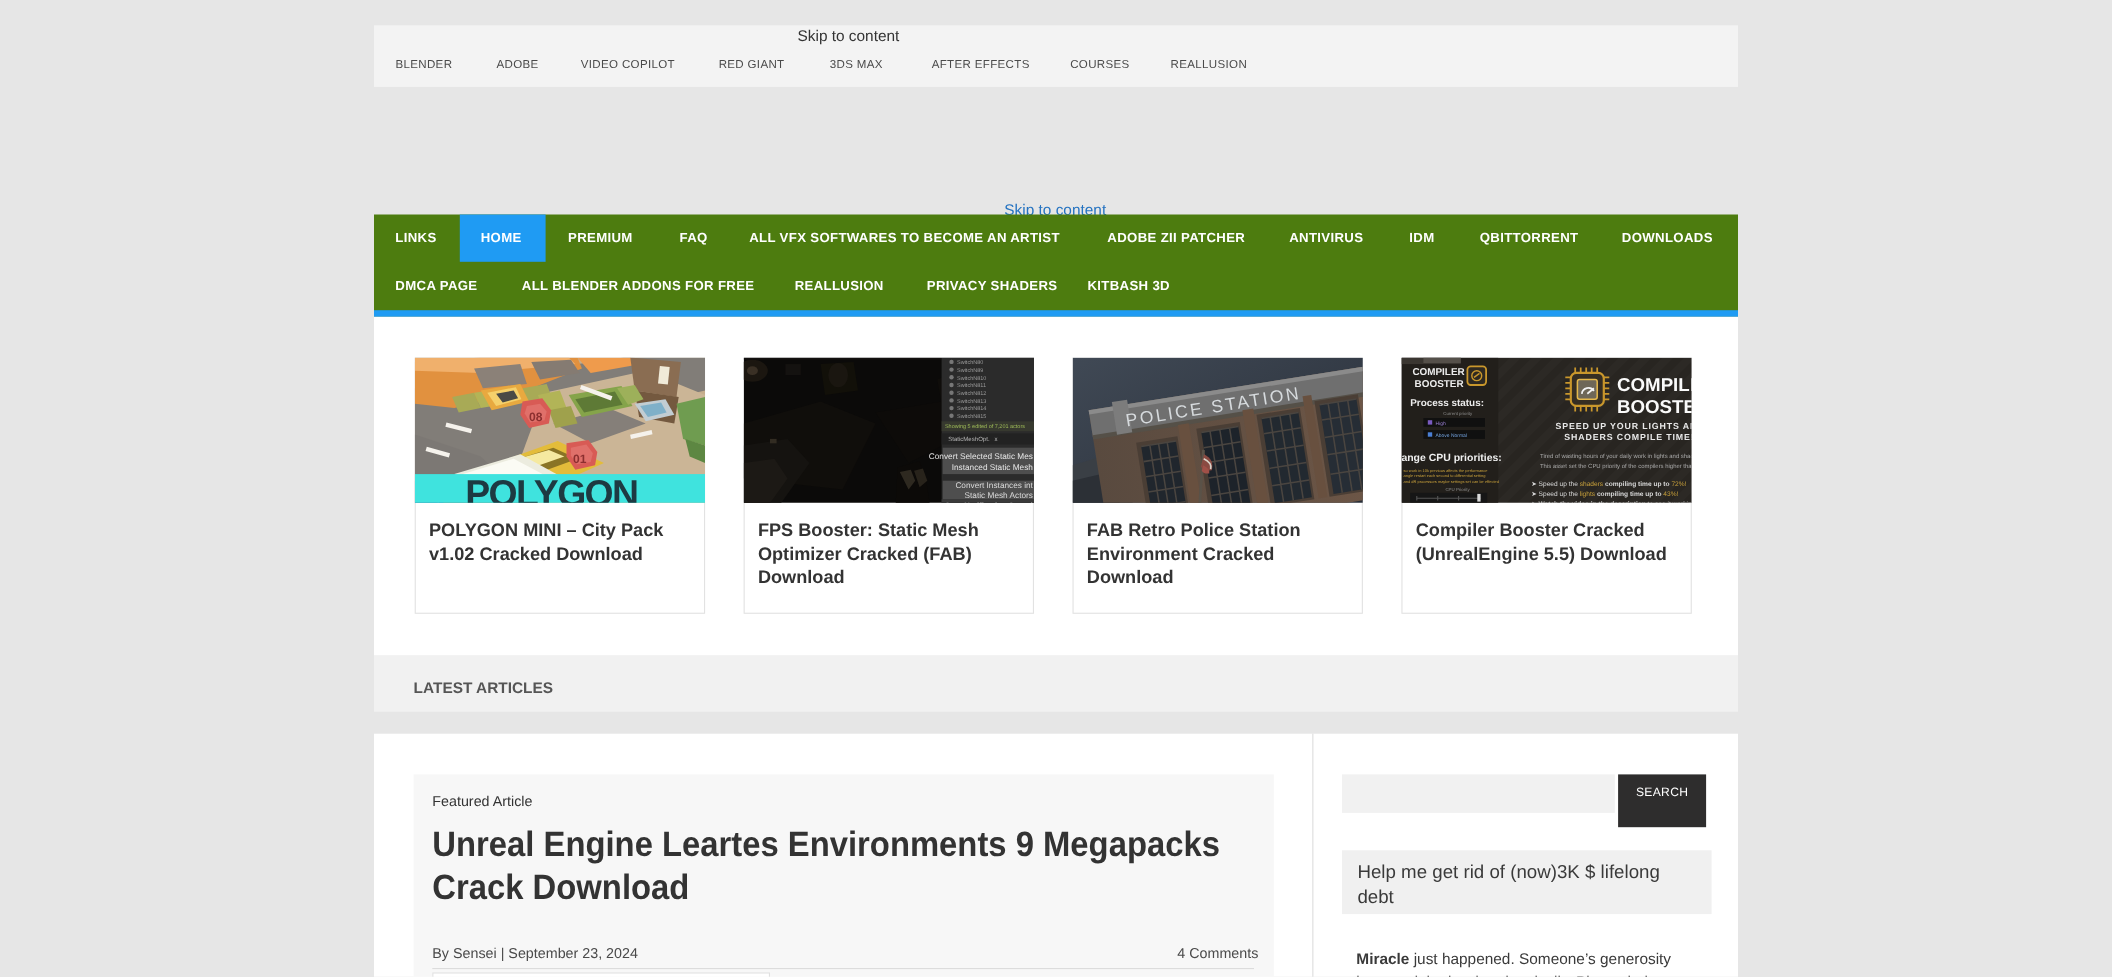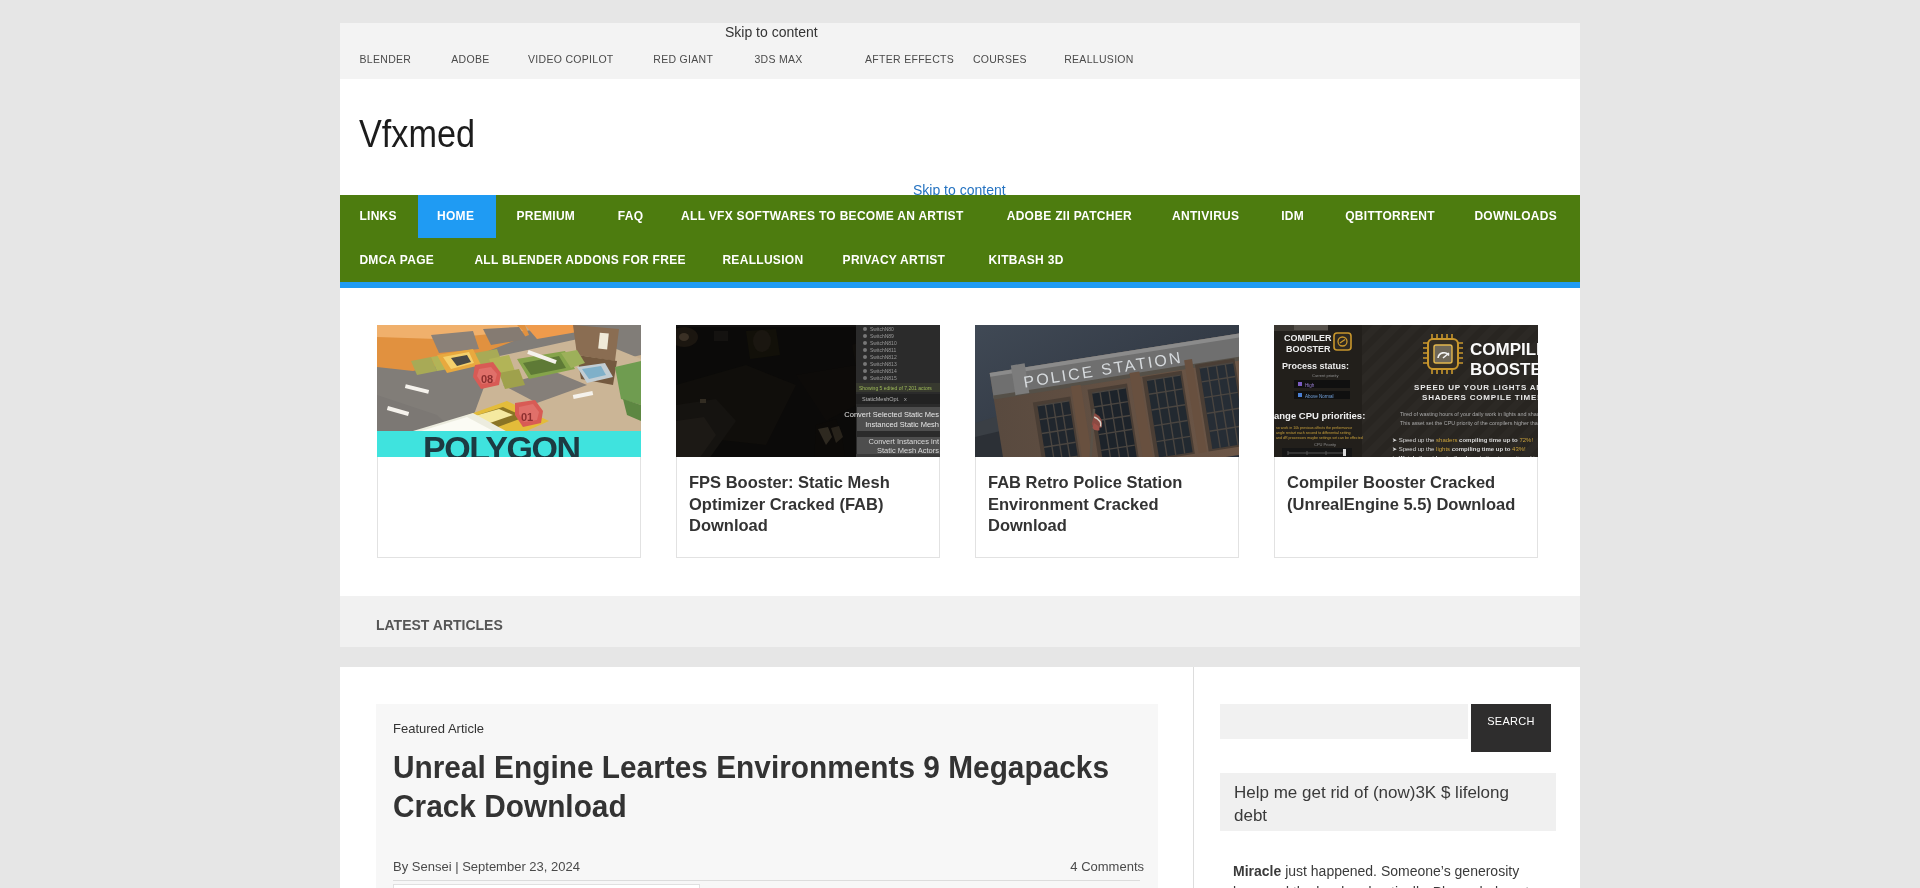--- a/index.html
+++ b/index.html
@@ -56,44 +56,41 @@
 <body>
 <div id="stage">
   <div id="page">
     <div id="topbar">
       <span id="skiptop">Skip to content</span>
       <span class="tnav" style="left:19.5px;">BLENDER</span>
       <span class="tnav" style="left:111.3px;">ADOBE</span>
       <span class="tnav" style="left:188px;">VIDEO COPILOT</span>
       <span class="tnav" style="left:313.3px;">RED GIANT</span>
       <span class="tnav" style="left:414.4px;">3DS MAX</span>
-      <span class="tnav" style="left:525px;">AFTER EFFECTS</span>
+      <span class="tnav" style="left:507px;">AFTER EFFECTS</span>
       <span class="tnav" style="left:632.9px;">COURSES</span>
       <span class="tnav" style="left:724.2px;">REALLUSION</span>
-    </div>
-    <div id="hdr">
-      <span id="sitetitle">Vfxmed</span>
     </div>
     <span id="skipblue">Skip to content</span>
     <div id="nav">
       <div id="homebtn"></div>
       <span class="n1" style="left:19.4px;">LINKS</span>
       <span class="n1" style="left:97px;">HOME</span>
       <span class="n1" style="left:176.4px;">PREMIUM</span>
       <span class="n1" style="left:277.8px;">FAQ</span>
       <span class="n1" style="left:341.1px;">ALL VFX SOFTWARES TO BECOME AN ARTIST</span>
       <span class="n1" style="left:666.7px;">ADOBE ZII PATCHER</span>
       <span class="n1" style="left:832px;">ANTIVIRUS</span>
       <span class="n1" style="left:941.2px;">IDM</span>
       <span class="n1" style="left:1005.2px;">QBITTORRENT</span>
       <span class="n1" style="left:1134.4px;">DOWNLOADS</span>
       <span class="n2" style="left:19.4px;">DMCA PAGE</span>
       <span class="n2" style="left:134.4px;">ALL BLENDER ADDONS FOR FREE</span>
       <span class="n2" style="left:382.4px;">REALLUSION</span>
-      <span class="n2" style="left:502.6px;">PRIVACY ARTIST</span>
+      <span class="n2" style="left:502.6px;">PRIVACY SHADERS</span>
       <span class="n2" style="left:648.6px;">KITBASH 3D</span>
     </div>
     <div id="cards">
       <div class="card" style="left:37px;">
         <div class="cimg" id="img1"><svg width="264" height="138" viewBox="0 0 264 138">
           <rect width="264" height="138" fill="#c5ad8c"></rect>
           <polygon points="0,28 120,10 190,0 264,0 264,30 170,52 90,96 40,138 0,138" fill="#817d78"></polygon>
           <polygon points="118,32 210,12 264,34 264,138 150,138 96,92" fill="#cbb596"></polygon>
           <polygon points="0,70 60,90 110,138 0,138" fill="#7c7874"></polygon>
           <polygon points="126,60 176,46 210,60 160,78" fill="#857f79"></polygon>
@@ -133,20 +130,21 @@
           <polygon points="138,78 158,75 166,86 164,98 146,102 138,90" fill="#d85b55"></polygon>
           <polygon points="142,82 156,79 162,87 160,95 147,97 142,89" fill="#e0706a"></polygon>
           <text x="144" y="96" font-family="Liberation Sans,sans-serif" font-size="11" font-weight="bold" fill="#8c2f2f">01</text>
           <rect x="150" y="30" width="30" height="4" fill="#f5f2ec" transform="rotate(20 165 32)"></rect>
           <rect x="28" y="62" width="24" height="4" fill="#f5f2ec" transform="rotate(14 40 64)"></rect>
           <rect x="10" y="84" width="22" height="4" fill="#f5f2ec" transform="rotate(16 21 86)"></rect>
           <rect x="196" y="68" width="20" height="4" fill="#f5f2ec" transform="rotate(-12 206 70)"></rect>
           <rect x="0" y="106" width="264" height="32" fill="#3fe3de"></rect>
           <text x="46" y="135" font-family="Liberation Sans,sans-serif" font-size="34" font-weight="bold" fill="#1d3a42" textLength="158">POLYGON</text>
         </svg></div>
+        <div class="ctitle">POLYGON MINI – City Pack<br>v1.02 Cracked Download</div>
       </div>
       <div class="card" style="left:336px;">
         <div class="cimg" id="img2"><svg width="264" height="138" viewBox="0 0 264 138">
           <rect width="264" height="138" fill="#0b0a09"></rect>
           <ellipse cx="8" cy="12" rx="14" ry="10" fill="#1b1610"></ellipse>
           <ellipse cx="8" cy="12" rx="5" ry="4" fill="#3a3025"></ellipse>
           <rect x="38" y="6" width="14" height="10" fill="#141210"></rect>
           <polygon points="70,6 100,4 104,30 74,34" fill="#121009"></polygon>
           <ellipse cx="86" cy="16" rx="9" ry="11" fill="#1a1610"></ellipse>
           <polygon points="0,60 70,40 120,60 90,120 0,110" fill="#100e0b"></polygon>

